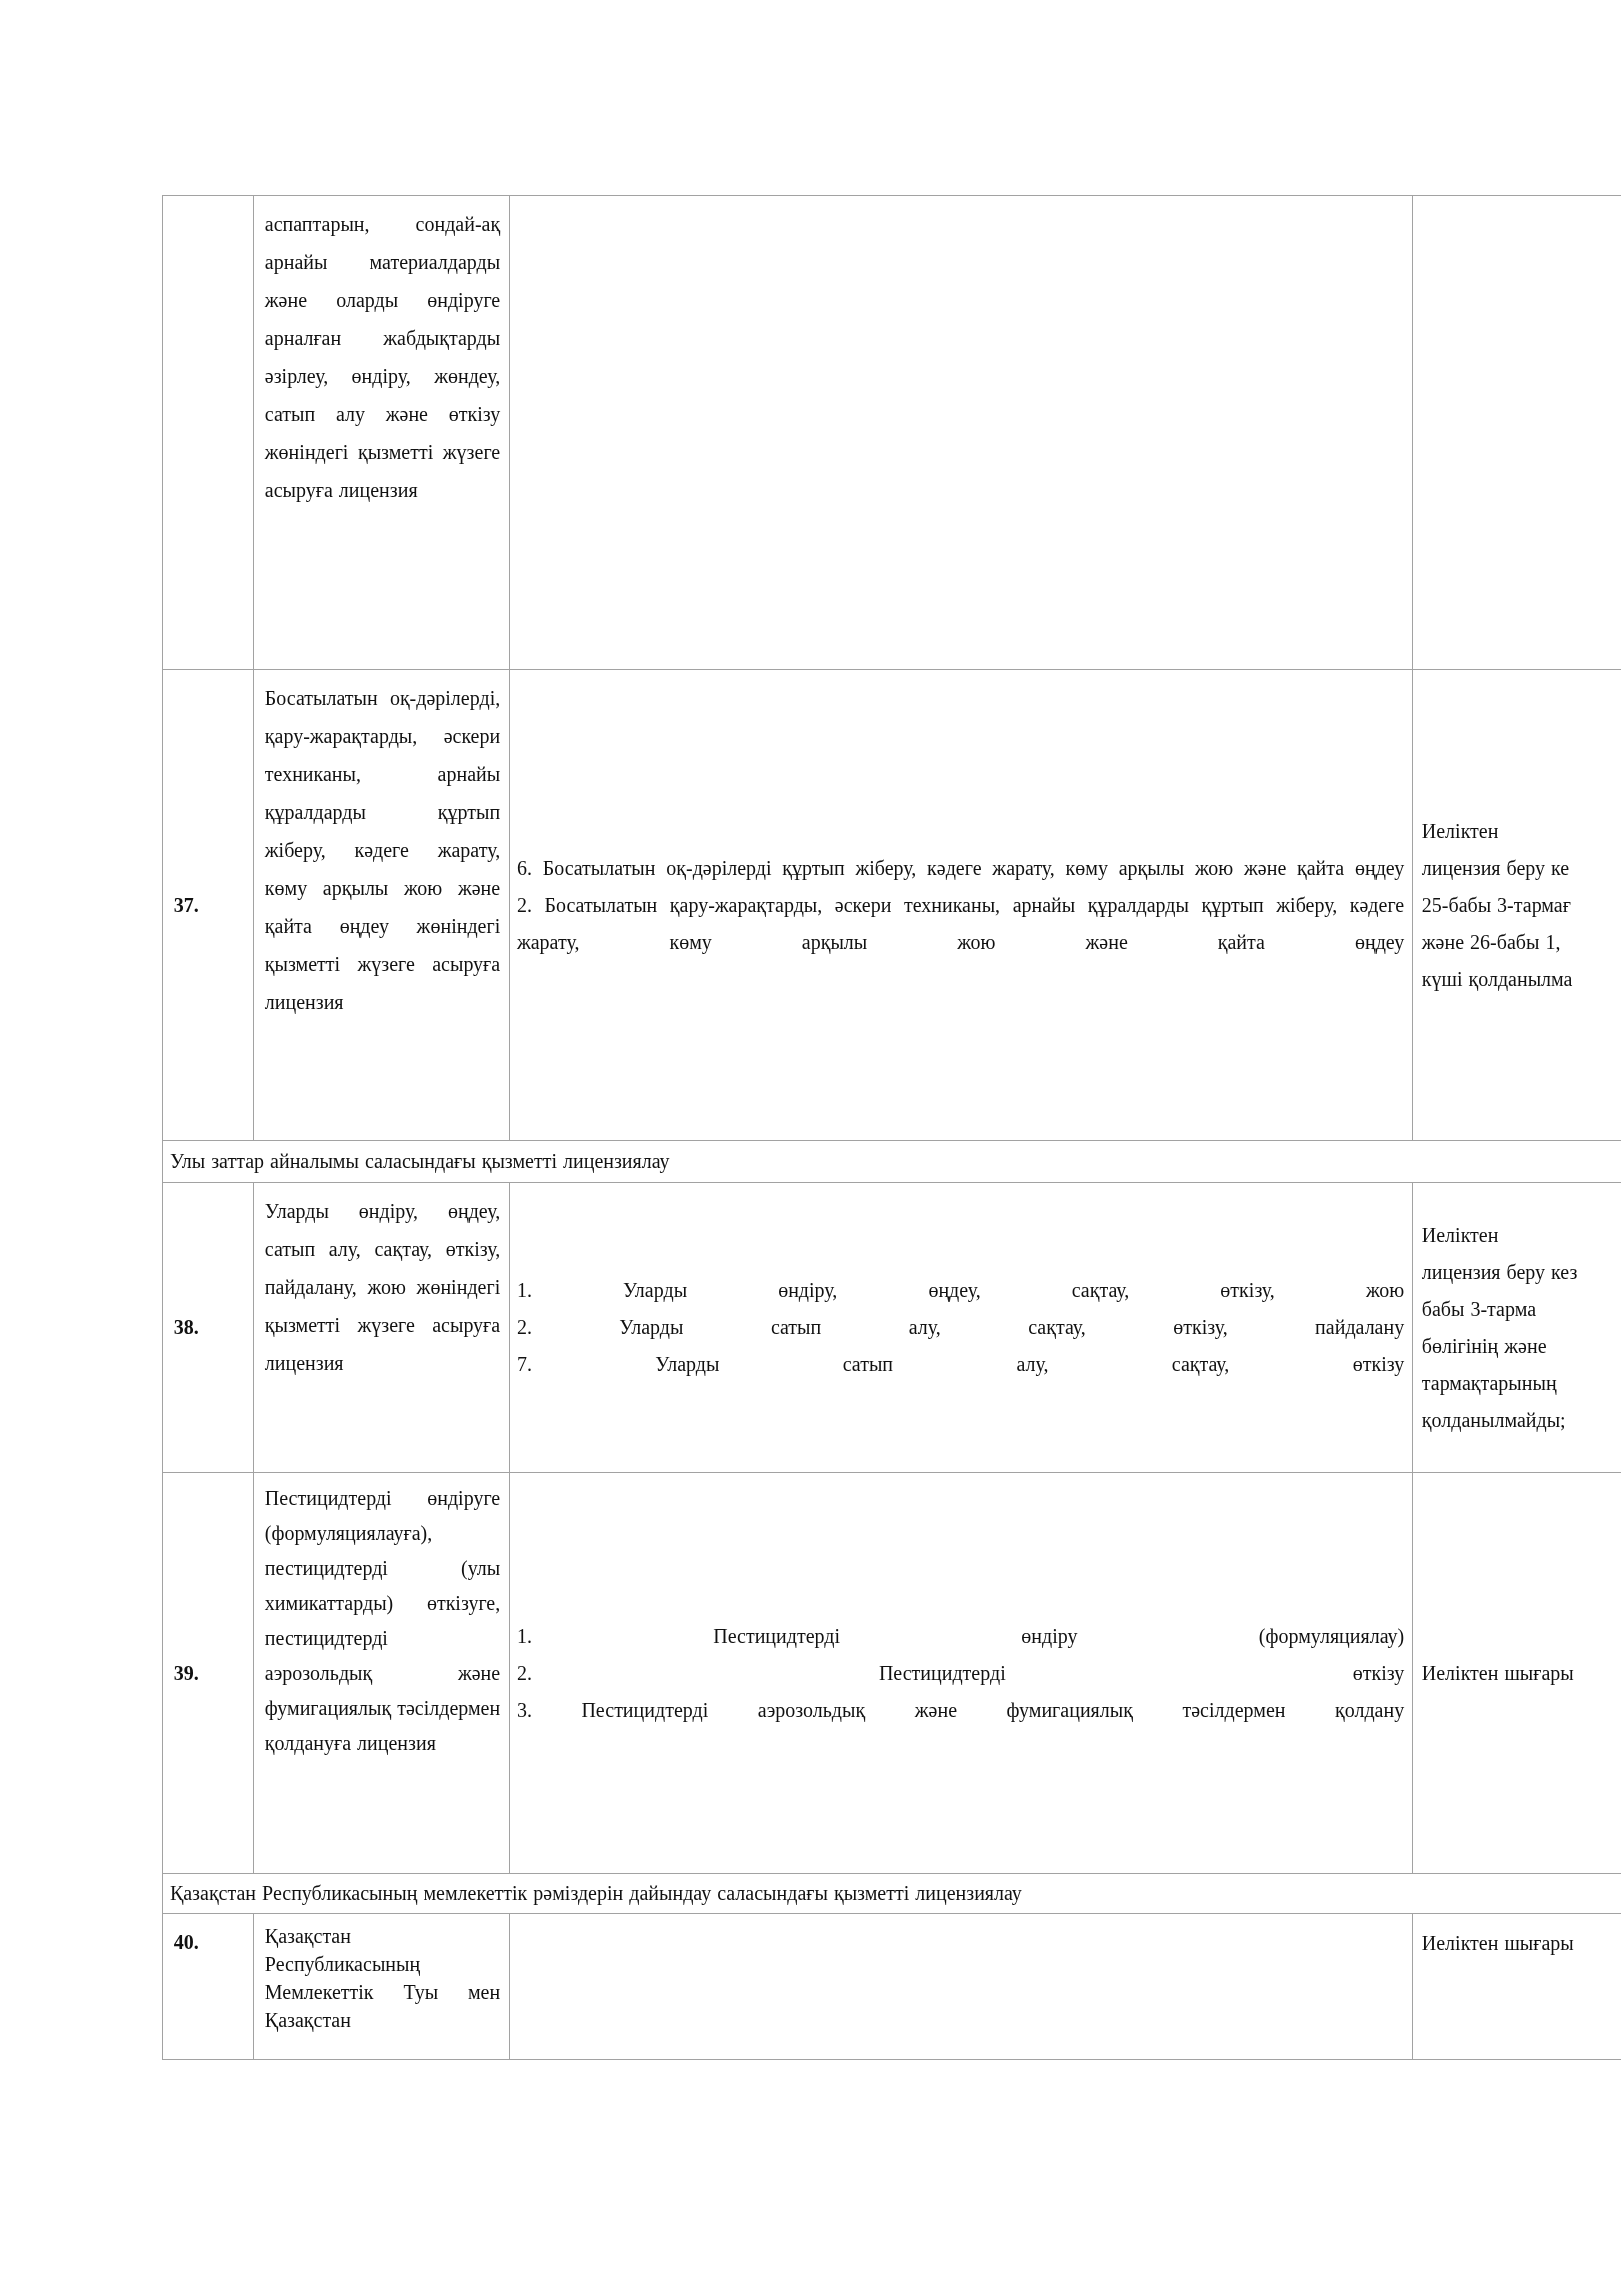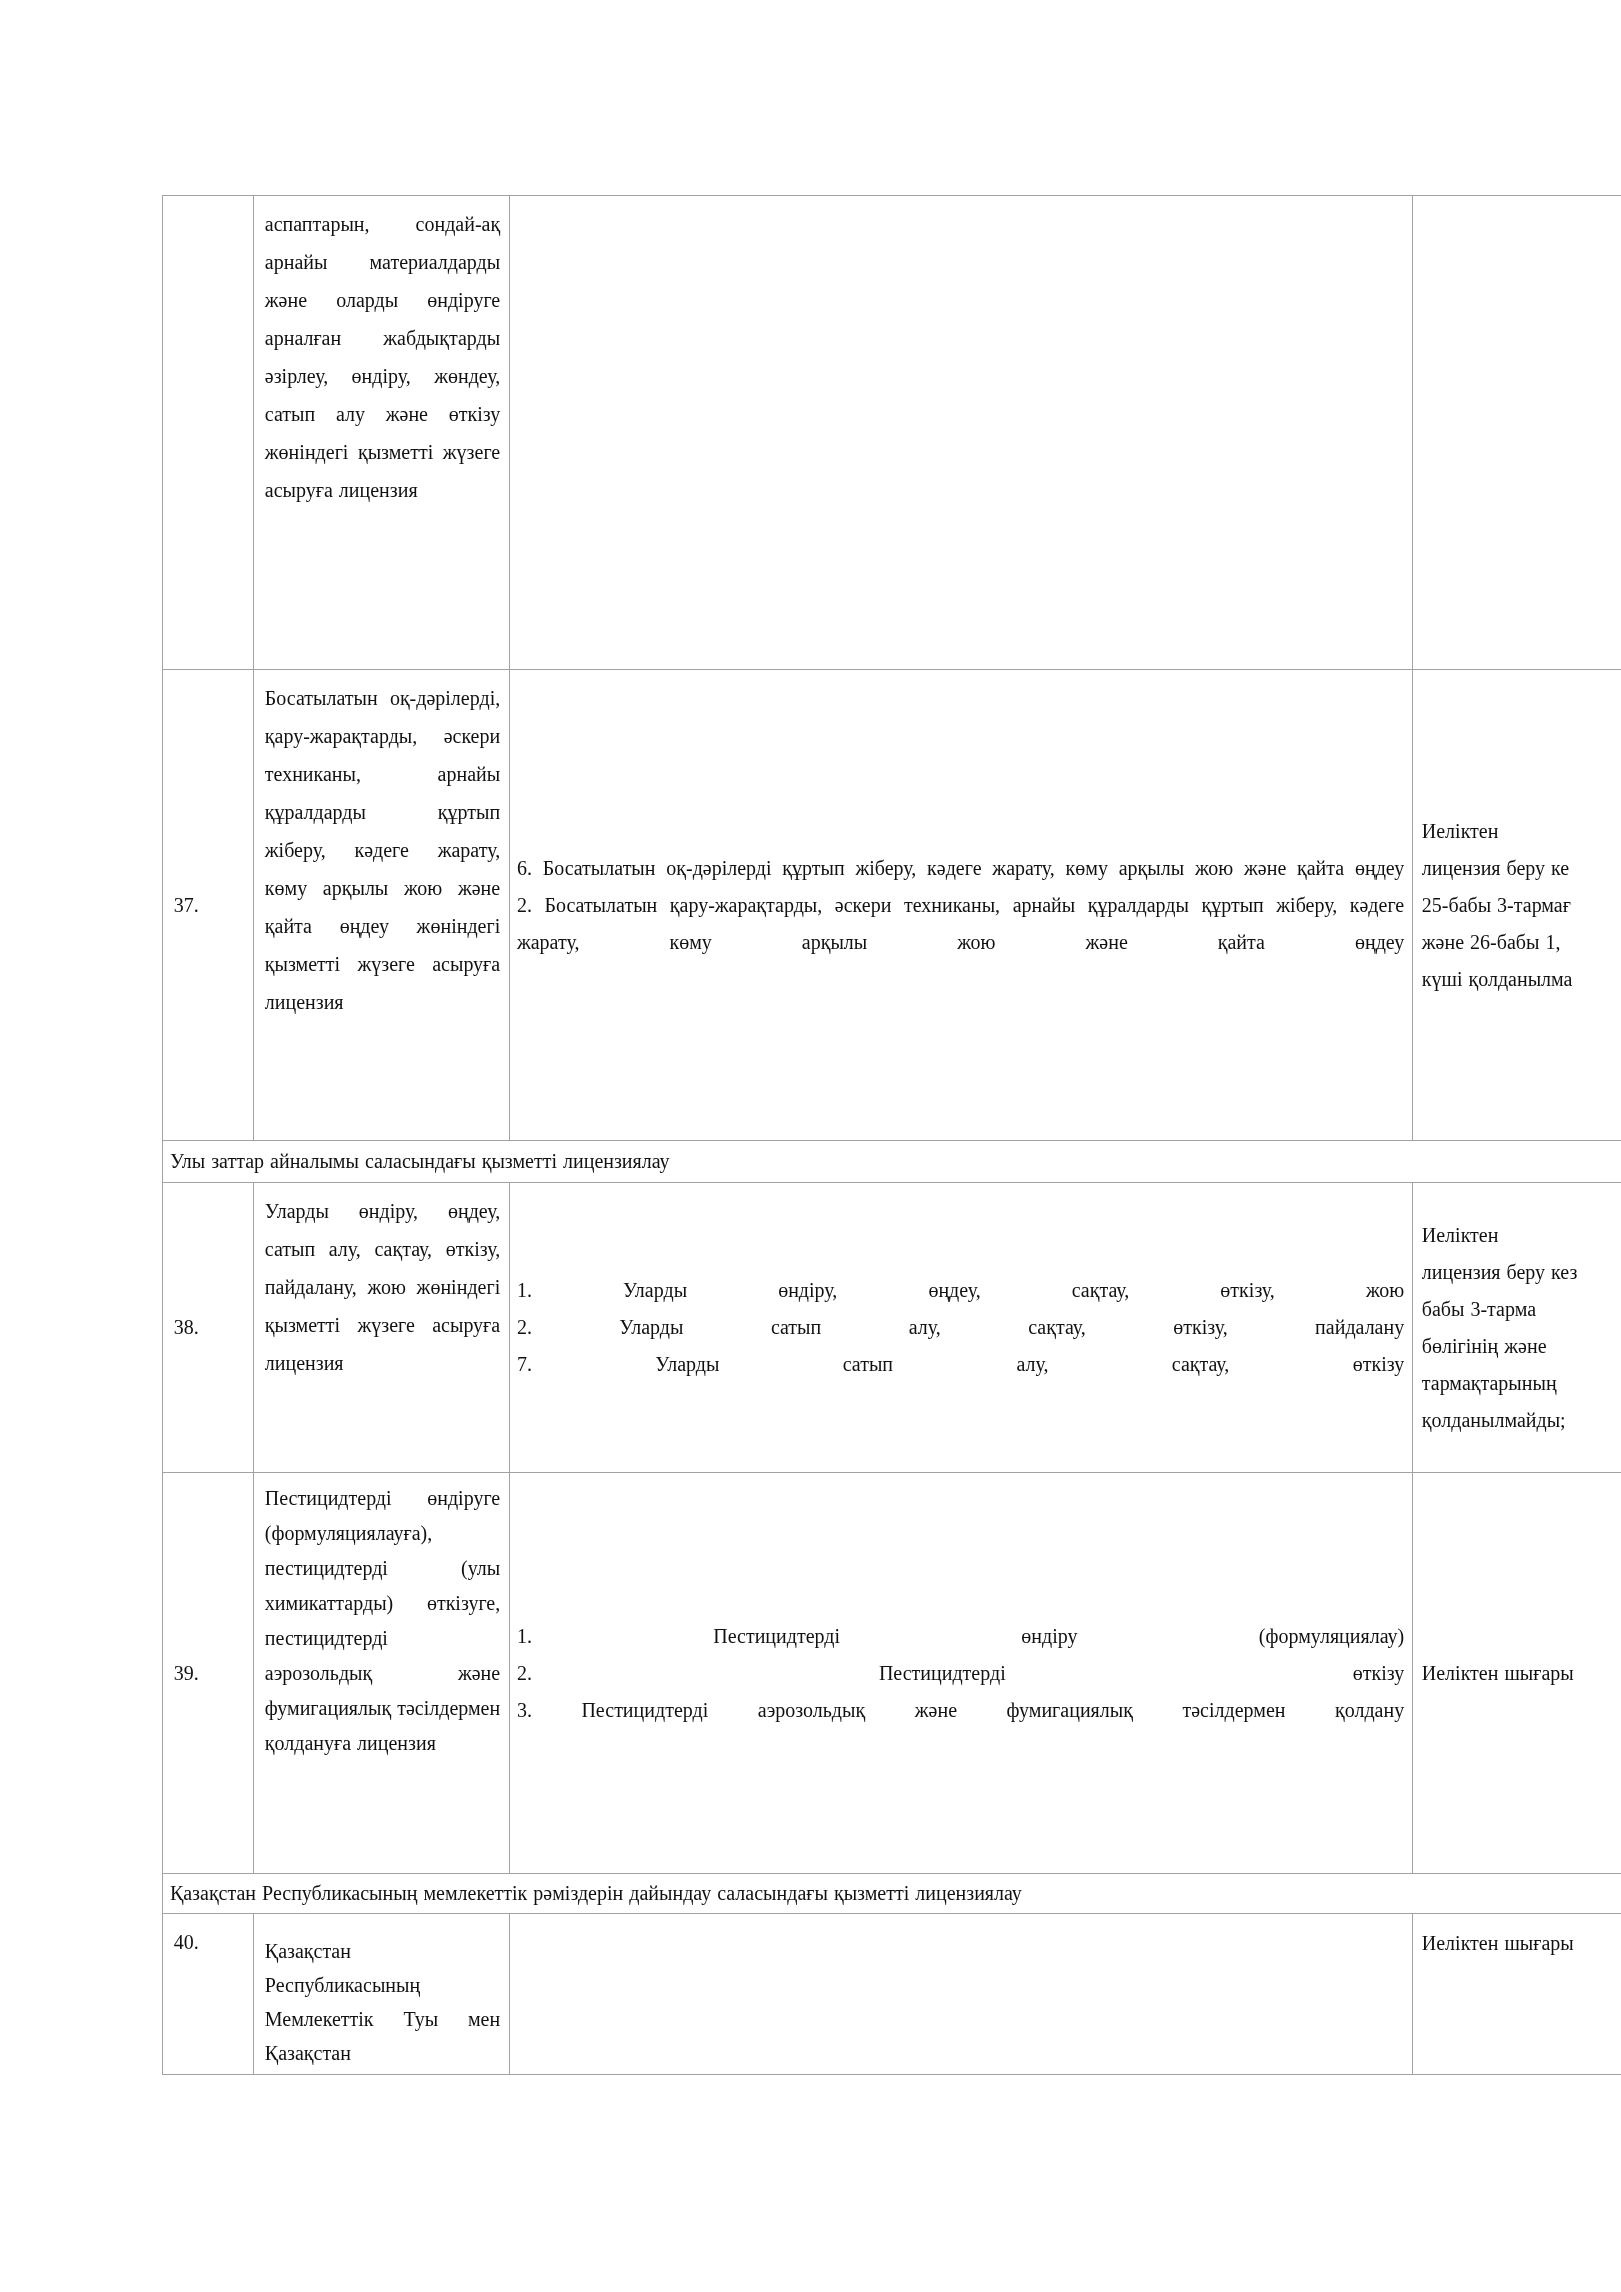--- a/index.html
+++ b/index.html
@@ -42,20 +42,21 @@
   tr.sec-row1 { height: 42px; }
   tr.r38 { height: 290px; }
   tr.r39 { height: 401px; }
   tr.sec-row2 { height: 39px; }
   tr.r40 { height: 146px; }
 
   .cell-num {
     vertical-align: middle;
     padding: 3.9px 3.9px 3.9px 10.8px;
     line-height: 37px;
+    font-weight: bold;
   }
   .cell-license {
     vertical-align: top;
     text-align: justify;
     padding: 8.8px 8.8px 3.9px 10.8px;
     line-height: 38px;
   }
   .cell-sub {
     vertical-align: middle;
     padding: 3.9px 7.8px 3.9px 6.9px;
@@ -72,21 +73,21 @@
   }
   .section-cell {
     vertical-align: middle;
     padding: 2.9px 3.9px 2.9px 6.9px;
     line-height: 33px;
   }
   
   tr.r36 td { vertical-align: top; }
   tr.r40 td { vertical-align: top; border-radius: 20px; }
   tr.r40 .cell-num { padding-top: 9.8px; }
-  tr.r40 .cell-license { line-height: 34px; padding-top: 20px; }
+  tr.r40 .cell-license { line-height: 28px; padding-top: 8px; }
   tr.r40 .cell-note { padding-top: 10.8px; }
   tr.r39 .cell-license { line-height: 35px; padding-top: 8px; }
 </style>
 </head>
 <body>
 
 <div class="page">
   <table class="license-table">
     <colgroup>
       <col style="width:91px">

